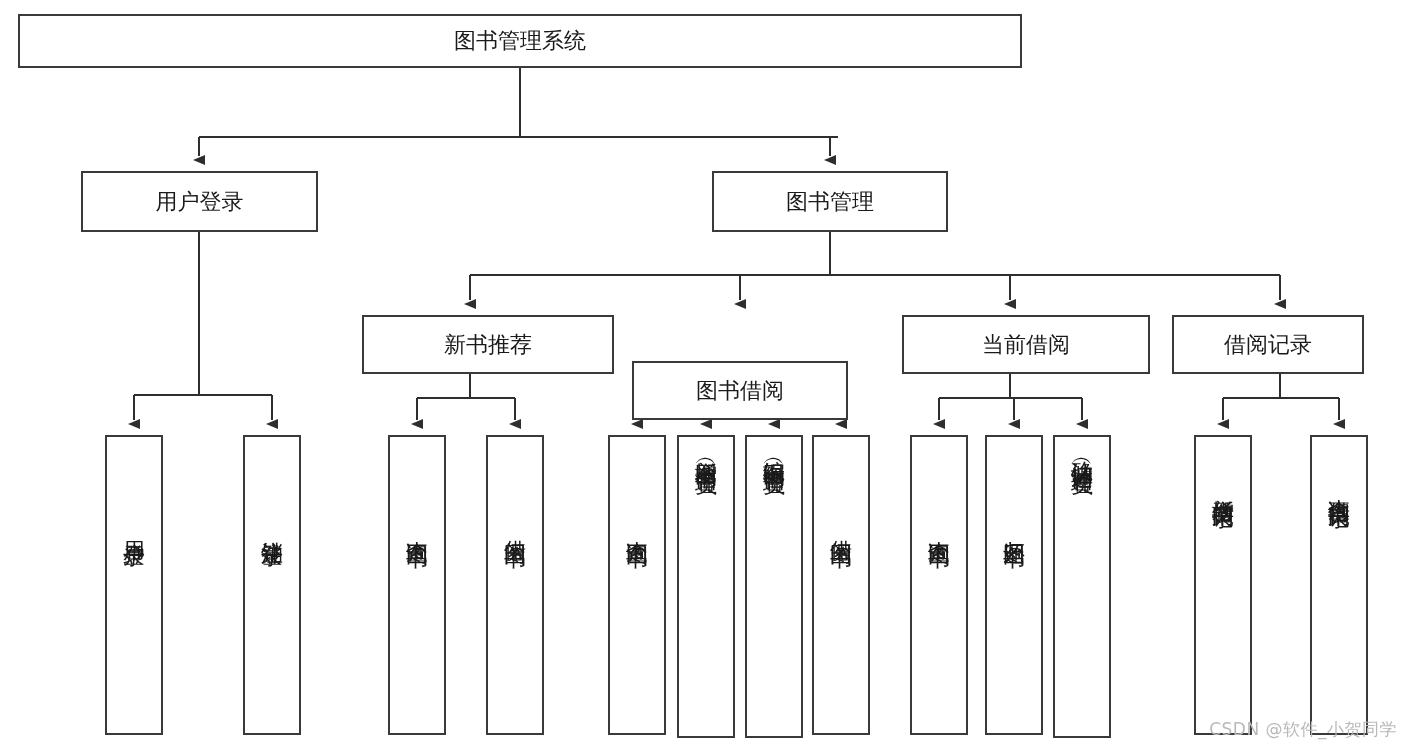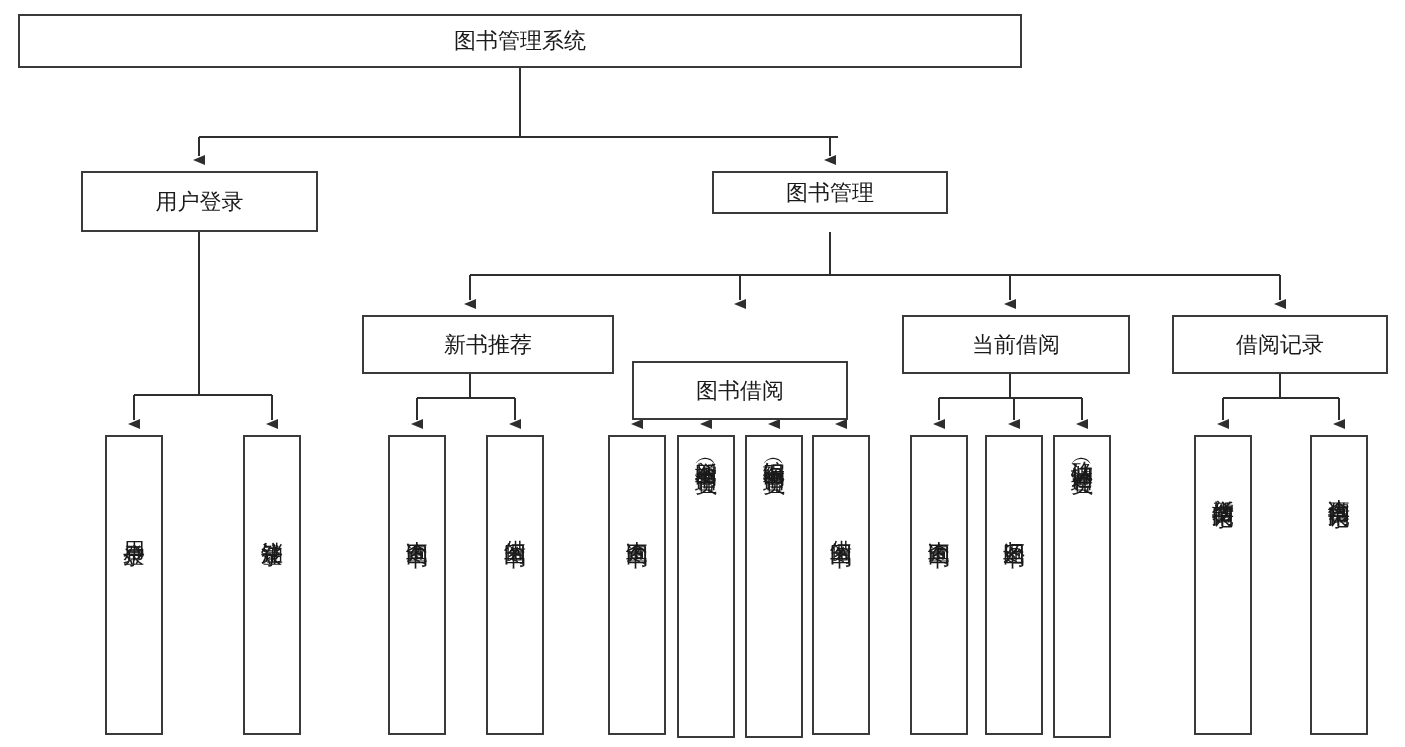--- a/index.html
+++ b/index.html
@@ -124,34 +124,34 @@
     </g>
   </svg>
 
   <div class="node root horiz" style="left:18px; top:14px; width:1004px; height:54px;">
     <span class="label">图书管理系统</span>
   </div>
 
   <div class="node horiz" style="left:81px; top:171px; width:237px; height:61px;">
     <span class="label">用户登录</span>
   </div>
-  <div class="node horiz" style="left:712px; top:171px; width:236px; height:43px;">
+  <div class="node horiz" style="left:712px; top:171px; width:236px; height:61px;">
     <span class="label">图书管理</span>
   </div>
 
   <div class="node horiz" style="left:362px; top:315px; width:252px; height:59px;">
     <span class="label">新书推荐</span>
   </div>
   <div class="node horiz" style="left:632px; top:315px; width:216px; height:59px;margin-top:46px;">
     <span class="label">图书借阅</span>
   </div>
-  <div class="node horiz" style="left:902px; top:315px; width:228px; height:59px;">
+  <div class="node horiz" style="left:902px; top:315px; width:248px; height:59px;">
     <span class="label">当前借阅</span>
   </div>
-  <div class="node horiz" style="left:1172px; top:315px; width:216px; height:59px;">
+  <div class="node horiz" style="left:1172px; top:315px; width:192px; height:59px;">
     <span class="label">借阅记录</span>
   </div>
 
   <div class="node vert" style="left:105px; top:435px; width:58px; height:300px; padding-top:86px;">
     <span class="label">用户登录</span>
   </div>
   <div class="node vert" style="left:243px; top:435px; width:58px; height:300px; padding-top:86px;">
     <span class="label">注销登录</span>
   </div>
   <div class="node vert" style="left:388px; top:435px; width:58px; height:300px; padding-top:86px;">
@@ -181,14 +181,15 @@
   <div class="node vert" style="left:1053px; top:435px; width:58px; height:303px; padding-top:6px;">
     <span class="label">确认归还（管理员）</span>
   </div>
   <div class="node vert" style="left:1194px; top:435px; width:58px; height:300px; padding-top:44px;">
     <span class="label">新增借阅记录</span>
   </div>
   <div class="node vert" style="left:1310px; top:435px; width:58px; height:300px; padding-top:44px;">
     <span class="label">查询借阅记录</span>
   </div>
 
+  <div class="watermark">CSDN @软件_小贺同学</div>
 
 </div>
 
 </body></html>

